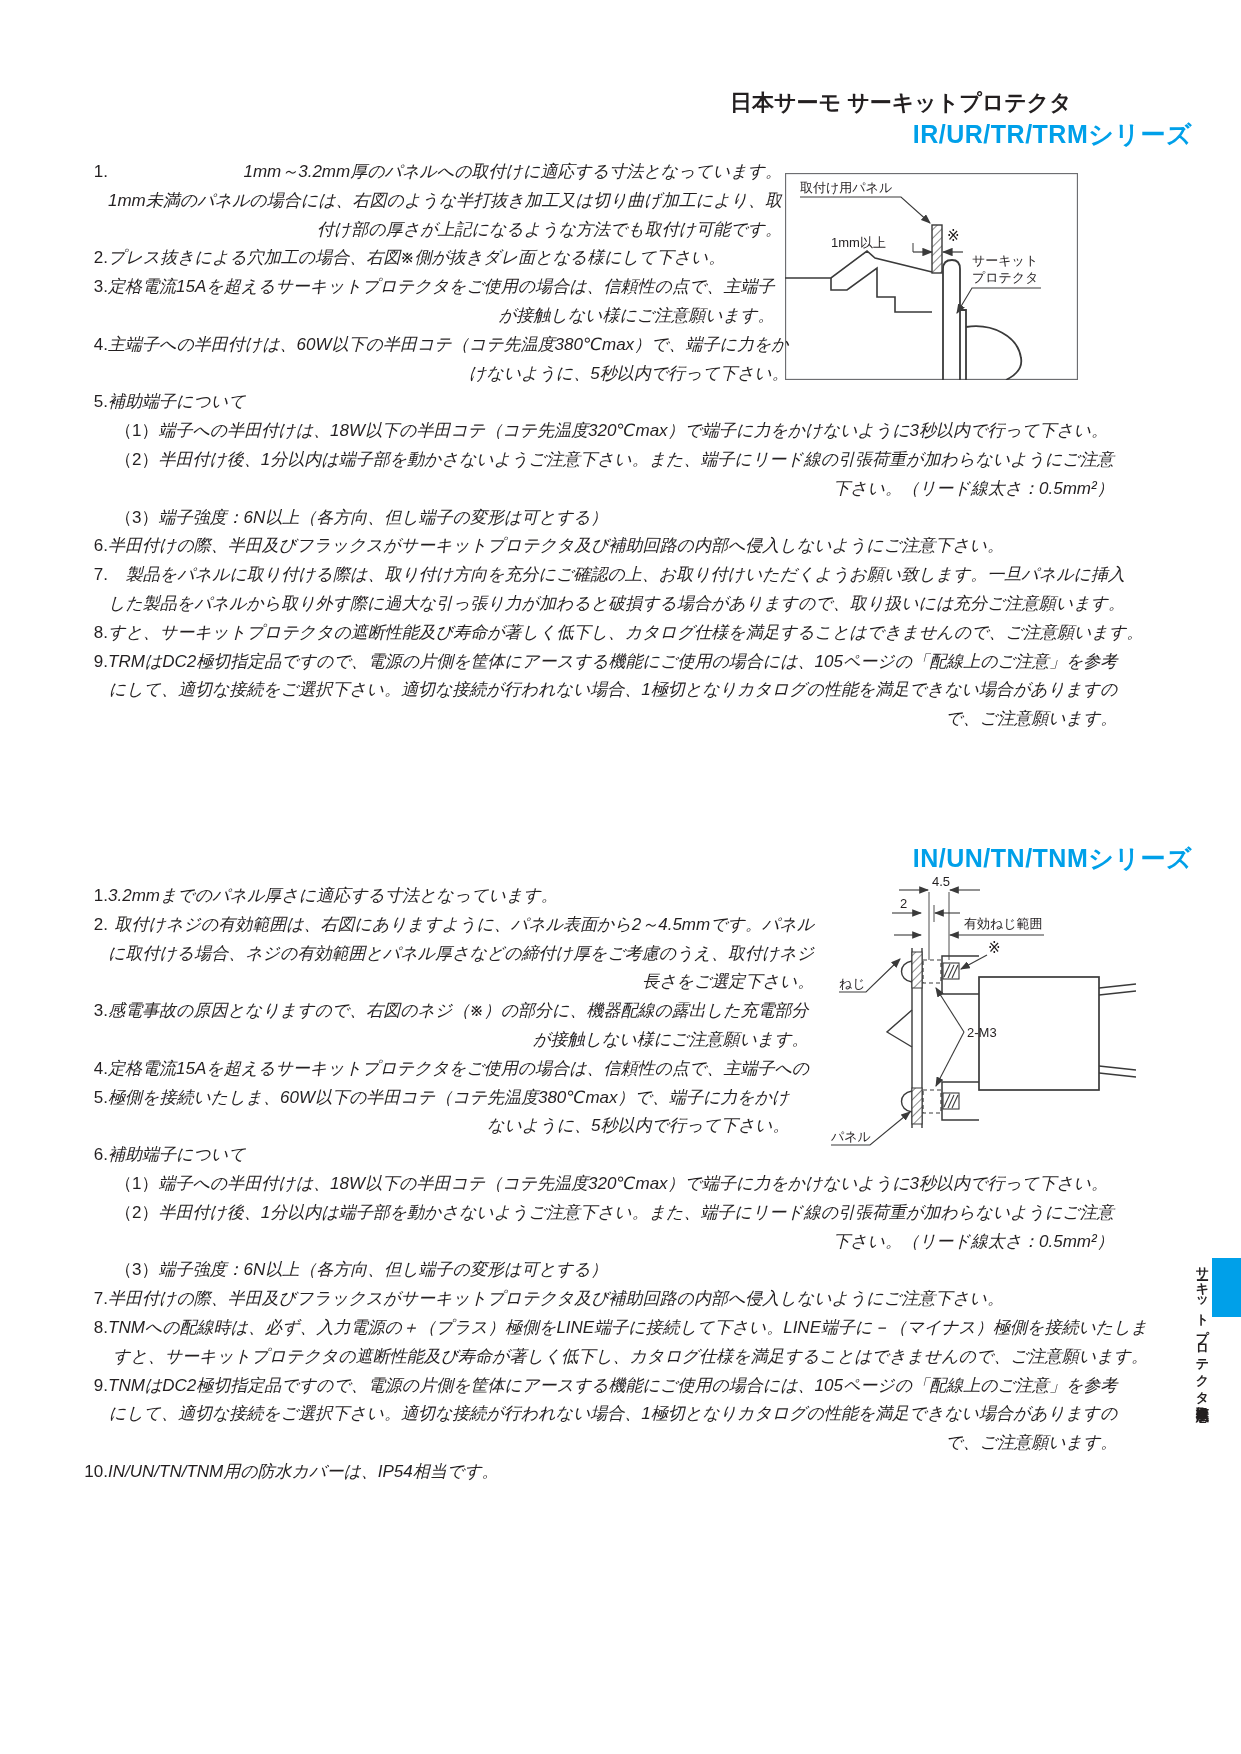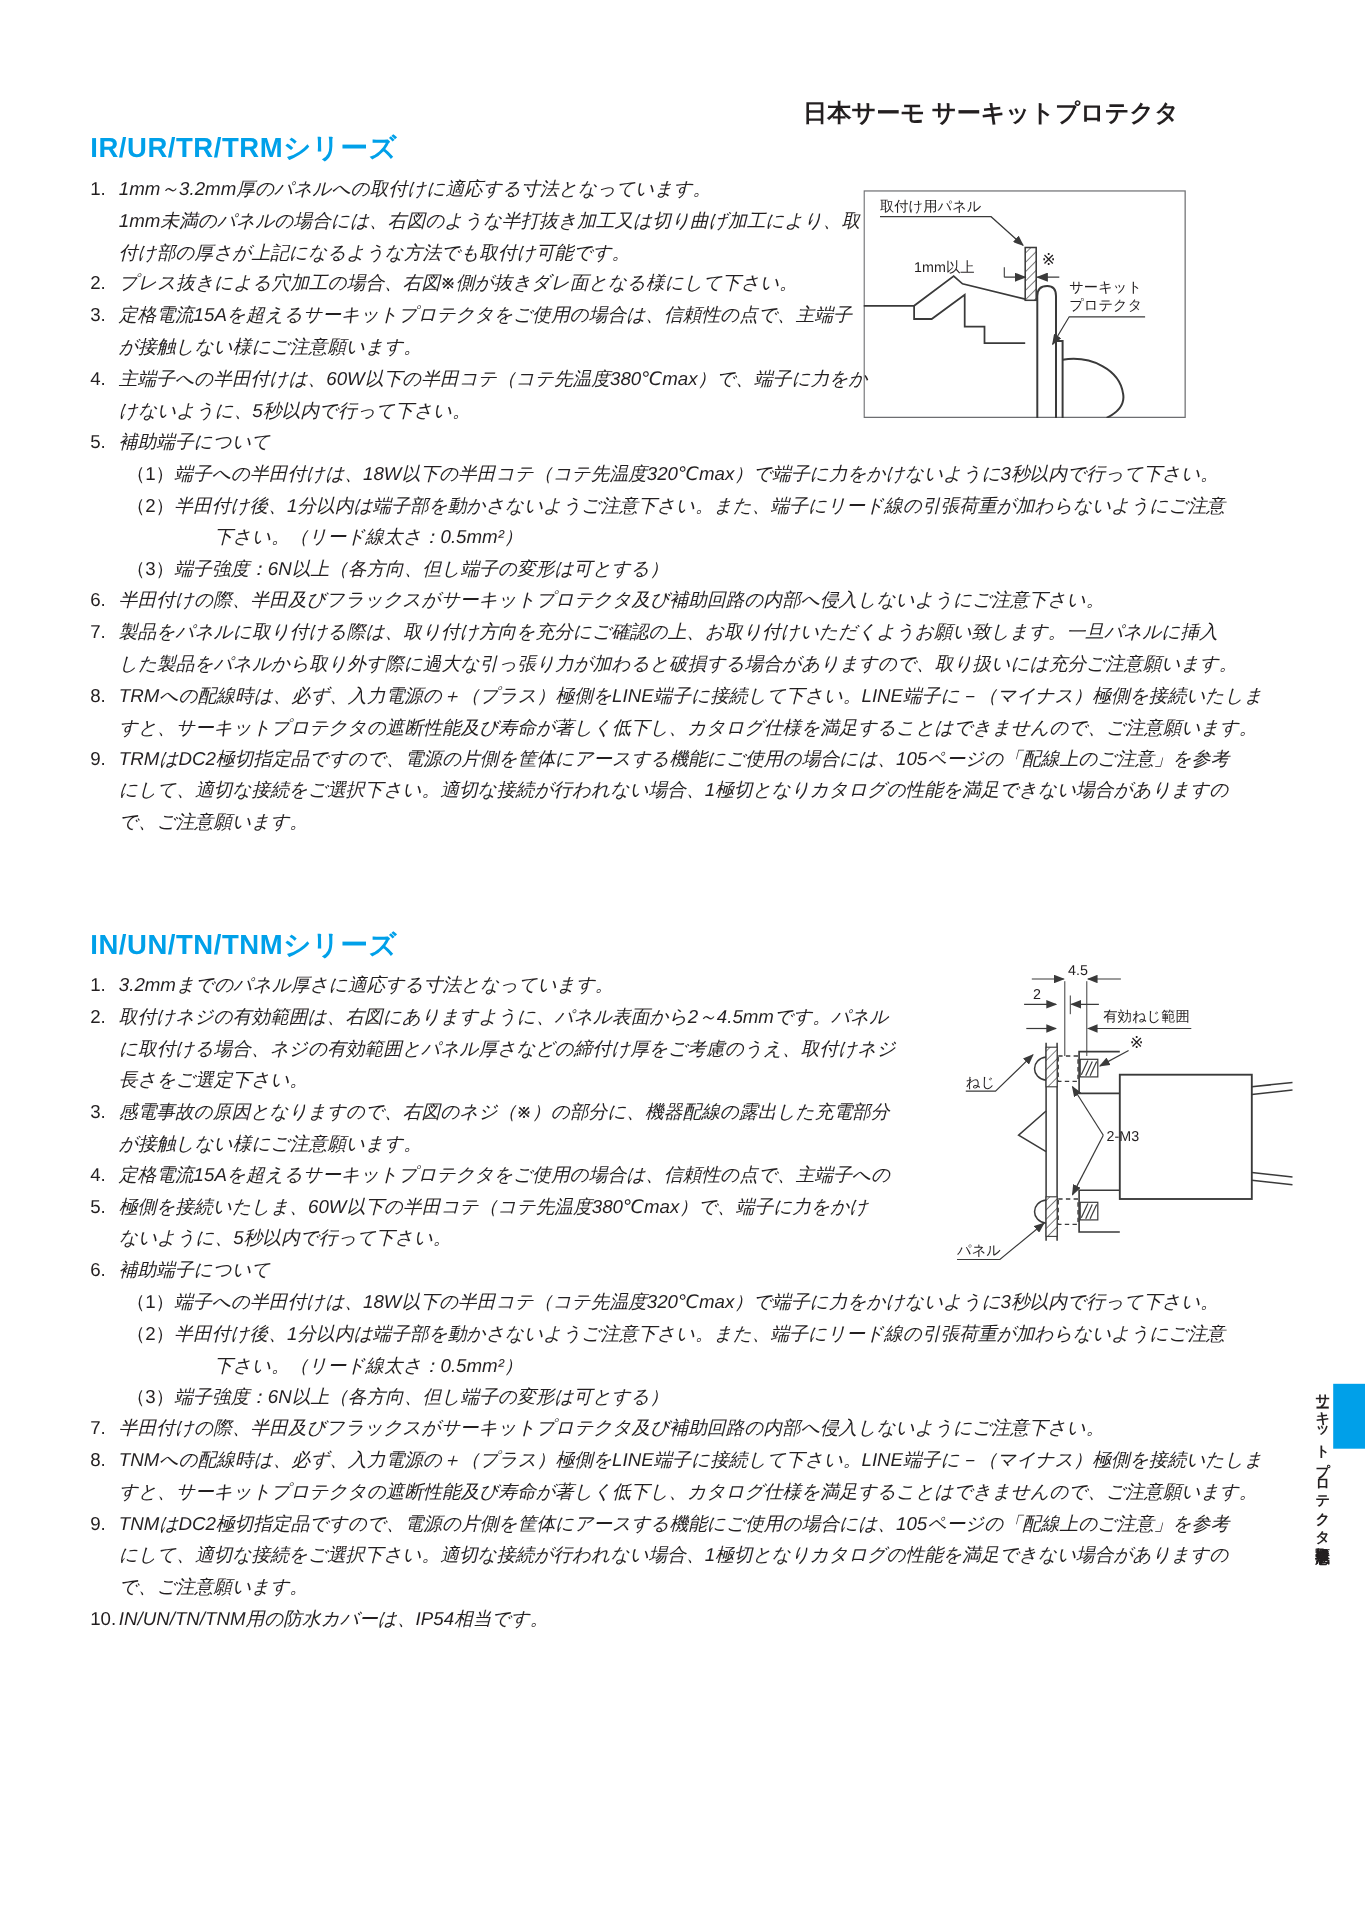--- a/index.html
+++ b/index.html
@@ -8,40 +8,40 @@
     width:1241px;height:1754px;
     background:#ffffff;
     font-family:"Liberation Sans","DejaVu Sans",sans-serif;
     color:#231f20;
     overflow:hidden;
   }
   .header-title{
     position:absolute;left:730px;top:88px;
     font-size:22px;font-weight:bold;white-space:nowrap;
   }
-  .section{position:absolute;left:82px;width:1110px;}
+  .section{position:absolute;left:82px;width:1110px;text-align:right;}
   #sec1{top:118px;}
   #sec2{top:842px;}
   .sec-title{
     margin:0 0 7px 0;
     color:#00a0e9;
     font-size:25px;font-weight:bold;
     letter-spacing:0.5px;
     white-space:nowrap;
   }
   .list{font-size:17px;line-height:28.8px;}
   .li{display:flex;align-items:flex-start;}
   .num{flex:0 0 26px;white-space:nowrap;}
   .li.sub{padding-left:33px;}
   .li.sub .num{flex:0 0 37px;}
   .line{white-space:nowrap;font-style:italic;}
   .line.hang{padding-left:36px;}
   .diagram{position:absolute;}
   #diagram1{left:785px;top:173px;width:293px;height:207px;}
-  #diagram2{left:783px;top:860px;width:400px;height:312px;}
+  #diagram2{left:744px;top:860px;width:400px;height:312px;}
   svg{display:block;}
   svg text{font-family:"Liberation Sans","DejaVu Sans",sans-serif;fill:#231f20;}
   .side-tab{
     position:absolute;left:1212px;top:1258px;width:29px;height:59px;
     background:#00a0e9;
   }
   .side-label{
     position:absolute;left:1193px;top:1258px;height:215px;
     writing-mode:vertical-rl;
     font-size:13px;font-weight:bold;
@@ -119,21 +119,20 @@
       <div class="li">
         <span class="num">7.</span>
         <div class="body">
           <div class="line">製品をパネルに取り付ける際は、取り付け方向を充分にご確認の上、お取り付けいただくようお願い致します。一旦パネルに挿入</div>
           <div class="line">した製品をパネルから取り外す際に過大な引っ張り力が加わると破損する場合がありますので、取り扱いには充分ご注意願います。</div>
         </div>
       </div>
       <div class="li">
         <span class="num">8.</span>
         <div class="body">
-          <div class="line">TRMへの配線時は、必ず、入力電源の＋（プラス）極側をLINE端子に接続して下さい。LINE端子に－（マイナス）極側を接続いたしま</div>
           <div class="line">すと、サーキットプロテクタの遮断性能及び寿命が著しく低下し、カタログ仕様を満足することはできませんので、ご注意願います。</div>
         </div>
       </div>
       <div class="li">
         <span class="num">9.</span>
         <div class="body">
           <div class="line">TRMはDC2極切指定品ですので、電源の片側を筐体にアースする機能にご使用の場合には、105ページの「配線上のご注意」を参考</div>
           <div class="line">にして、適切な接続をご選択下さい。適切な接続が行われない場合、1極切となりカタログの性能を満足できない場合がありますの</div>
           <div class="line">で、ご注意願います。</div>
         </div>

